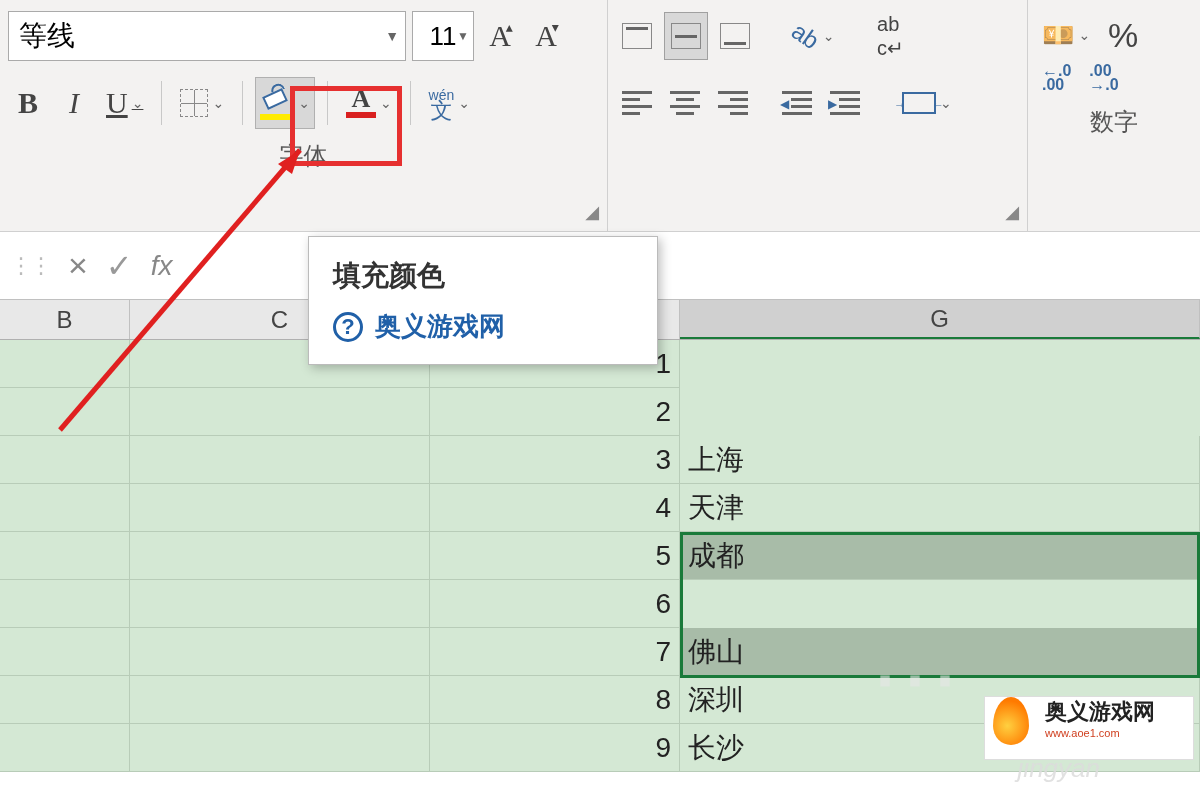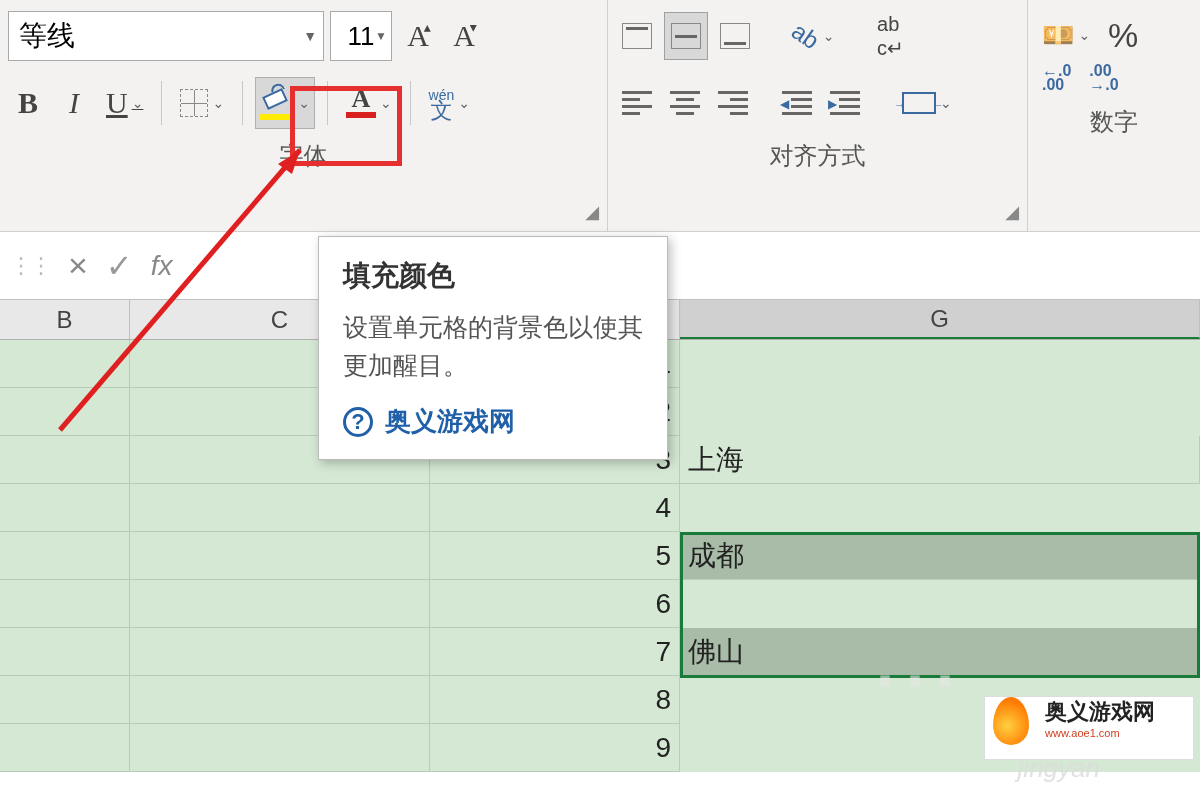--- a/index.html
+++ b/index.html
@@ -6,21 +6,21 @@
 body { font-family: "Microsoft YaHei", sans-serif; background: #fff; width: 1200px; height: 800px; overflow: hidden; position: relative; }
 
 .ribbon { background: #f3f2f1; border-bottom: 1px solid #d0d0d0; height: 232px; display: flex; }
 .group { display: flex; flex-direction: column; border-right: 1px solid #d0d0d0; padding: 6px 8px 0 8px; position: relative; }
 .group-label { text-align: center; font-size: 24px; color: #555; padding: 8px 0 6px 0; }
 .group-launcher { position: absolute; bottom: 8px; right: 8px; font-size: 18px; color: #888; cursor: pointer; }
 
 .row { display: flex; align-items: center; gap: 6px; height: 58px; }
 .row-top { height: 60px; margin-bottom: 8px; }
 
-.font-name { width: 316px; height: 50px; border: 1px solid #aaa; background: #fff; display: flex; align-items: center; padding: 0 10px; font-size: 28px; position: relative; }
+.font-name { width: 398px; height: 50px; border: 1px solid #aaa; background: #fff; display: flex; align-items: center; padding: 0 10px; font-size: 28px; position: relative; }
 .font-name .dd { position: absolute; right: 6px; font-size: 14px; color: #666; }
 .font-size { width: 62px; height: 50px; border: 1px solid #aaa; background: #fff; display: flex; align-items: center; justify-content: center; font-size: 26px; position: relative; }
 .font-size .dd { position: absolute; right: 4px; font-size: 12px; color: #666; }
 
 .btn { height: 48px; min-width: 40px; display: flex; align-items: center; justify-content: center; font-size: 30px; color: #444; cursor: pointer; padding: 0 6px; position: relative; }
 .btn.small { min-width: 36px; }
 .dd-arrow { font-size: 14px; color: #666; margin-left: 4px; }
 .sep { width: 1px; background: #c8c8c8; height: 44px; margin: 0 6px; }
 
 .a-inc { font-family: serif; position: relative; }
@@ -246,21 +246,20 @@
             <span></span>
             <span></span>
           </span>
         </div>
       <div style="width:18px"></div>
       <div class="btn">
           <span class="merge-ico"></span>
           <span class="dd-arrow">⌄</span>
         </div>
     </div>
-    <div class="group-label">对齐方式</div>
     <div class="group-launcher">◢</div>
   </div>
 
   <div class="group" style="width:172px;border-right:none">
     <div class="row">
       <div class="btn small">
           <span class="money-ico">💴</span>
           <span class="dd-arrow">⌄</span>
         </div>
       <div class="btn small pct">%</div>
@@ -305,20 +304,21 @@
       <div class="cell-row">
         <div class="cell" style="width:130px"></div>
         <div class="cell" style="width:300px"></div>
         <div class="cell num" style="width:250px">3</div>
         <div class="cell" style="width:520px">上海</div>
       </div>
       <div class="cell-row">
         <div class="cell" style="width:130px"></div>
         <div class="cell" style="width:300px"></div>
         <div class="cell num" style="width:250px">4</div>
+        <div class="cell" style="width:520px">天津</div>
       </div>
       <div class="cell-row">
         <div class="cell" style="width:130px"></div>
         <div class="cell" style="width:300px"></div>
         <div class="cell num" style="width:250px">5</div>
         <div class="cell sel-gray" style="width:520px">成都</div>
       </div>
       <div class="cell-row">
         <div class="cell" style="width:130px"></div>
         <div class="cell" style="width:300px"></div>
@@ -327,33 +327,34 @@
       <div class="cell-row">
         <div class="cell" style="width:130px"></div>
         <div class="cell" style="width:300px"></div>
         <div class="cell num" style="width:250px">7</div>
         <div class="cell sel-gray" style="width:520px">佛山</div>
       </div>
       <div class="cell-row">
         <div class="cell" style="width:130px"></div>
         <div class="cell" style="width:300px"></div>
         <div class="cell num" style="width:250px">8</div>
+        <div class="cell" style="width:520px">深圳</div>
       </div>
       <div class="cell-row">
         <div class="cell" style="width:130px"></div>
         <div class="cell" style="width:300px"></div>
         <div class="cell num" style="width:250px">9</div>
+        <div class="cell" style="width:520px">长沙</div>
       </div>
     </div>
   <div class="selected-range" style="left:680px;top:232px;width:520px;height:146px"></div>
 </div>
 
-<div class="tooltip" style="left:318px;top:236px">
+<div class="tooltip" style="left:308px;top:236px">
   <h3>填充颜色</h3>
-  <p>设置单元格的背景色以使其更加醒目。</p>
   <div class="more">
     <span class="q">?</span>
     <span>奥义游戏网</span>
   </div>
 </div>
 
 <svg class="arrow" style="left:50px;top:120px" width="280" height="320">
   <line class="arrow-line" x1="10" y1="310" x2="250" y2="30"></line>
   <polygon class="arrow-head" points="250,30 228,44 242,54"></polygon>
 </svg>

